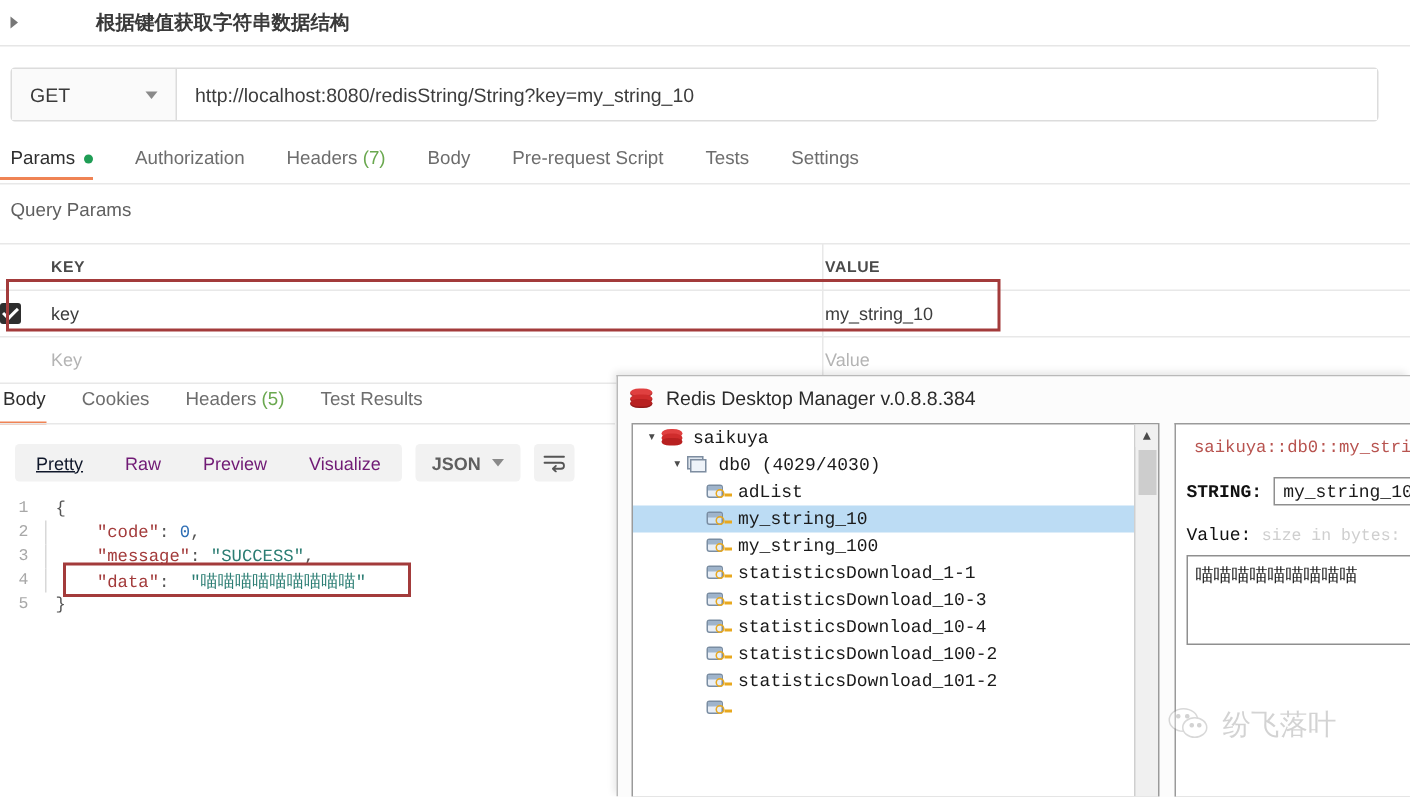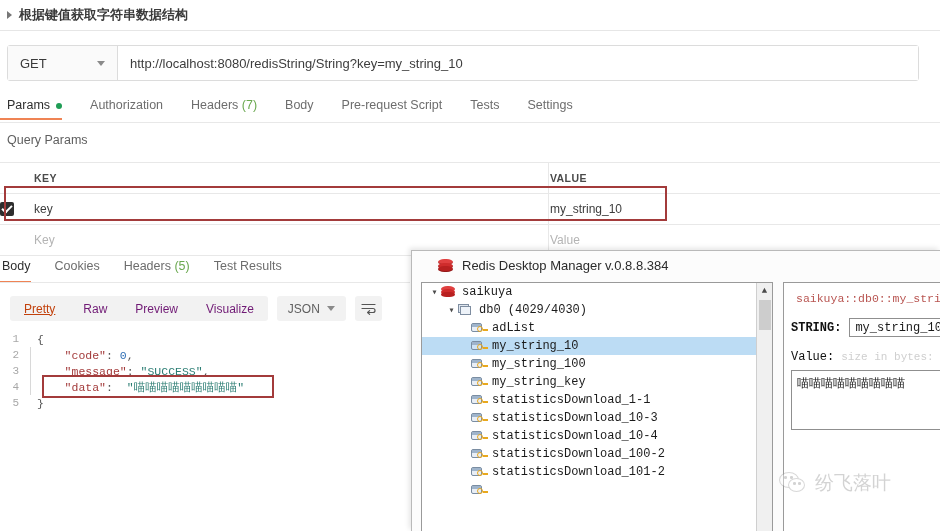--- a/index.html
+++ b/index.html
@@ -9,21 +9,21 @@
     overflow: hidden;
     background: #ffffff;
     font-family: "Liberation Sans", sans-serif;
   }
   #root { position: relative; width: 940px; height: 531px; background: #fff; }
 
   
   .pm-title {
     position: absolute; left: 0; top: 0; width: 940px; height: 30px;
     display: flex; align-items: center; padding-left: 7px;
-    font-size: 13px; font-weight: bold; color: #3a3a3a;
+    font-size: 13px; font-weight: bold; color: #3a3a3a; gap: 45px;
   }
   .pm-title .tri {
     display: inline-block; width: 0; height: 0;
     border-left: 5px solid #777; border-top: 4px solid transparent;
     border-bottom: 4px solid transparent; margin-right: 7px;
   }
   .pm-title-sep {
     position: absolute; left: 0; top: 30px; width: 940px; height: 1px; background: #e6e6e6;
   }
 
@@ -121,24 +121,24 @@
   .resp-tab .cnt { color: #6aa84f; }
   .resp-underline {
     position: absolute; left: 0; top: 282px; width: 410px; height: 1px; background: #e8e8e8;
   }
 
   .fmt-bar { position: absolute; left: 10px; top: 296px; display: flex; align-items: center; }
   .fmt-group {
     display: flex; background: #f2f2f2; border-radius: 3px; height: 25px; align-items: center;
   }
   .fmt-item { font-size: 12px; color: #701a75; padding: 0 14px; }
-  .fmt-item.active { color: #c2410c; text-decoration: underline; }
+  .fmt-item.active { color: #0f172a; text-decoration: underline; }
   .fmt-type {
     display: flex; align-items: center; gap: 7px; background: #f2f2f2; border-radius: 3px;
-    height: 25px; padding: 0 11px; margin-left: 9px; font-size: 12px; color: #5f5f5f;
+    height: 25px; padding: 0 11px; margin-left: 9px; font-size: 12px; color: #5f5f5f; font-weight: bold;
   }
   .fmt-wrap {
     width: 27px; height: 25px; background: #f2f2f2; border-radius: 3px; margin-left: 9px;
     display: flex; align-items: center; justify-content: center;
   }
 
   .code-area {
     position: absolute; left: 0; top: 331px; width: 410px; height: 80px;
     font-family: "Liberation Mono", monospace; font-size: 11.5px;
   }
@@ -156,21 +156,21 @@
   #data-highlight { left: 42px; top: 375px; width: 232px; height: 23px; }
 
   
   .rdm {
     position: absolute; left: 411px; top: 250px; width: 529px; height: 281px;
     background: #fcfcfc; border-left: 1px solid #b9b9b9; border-top: 1px solid #b9b9b9;
     box-shadow: -2px -2px 5px rgba(0,0,0,.10);
     font-family: "Liberation Sans", sans-serif;
   }
   .rdm-title {
-    height: 29px; display: flex; align-items: center; padding-left: 26px; gap: 9px;
+    height: 29px; display: flex; align-items: center; padding-left: 8px; gap: 9px;
     font-size: 13px; color: #2b2b2b; background: #fcfcfc;
   }
   .redis-logo {
     width: 15px; height: 13px; position: relative; flex: none;
   }
   .redis-logo i {
     position: absolute; left: 0; width: 15px; height: 6px; border-radius: 50%/60%;
     background: #cf2c2c; box-shadow: inset 0 -1px 0 rgba(0,0,0,.2);
   }
   .redis-logo i:nth-child(1) { top: 0px; background: #e04040; }
@@ -495,30 +495,20 @@
             <span class="indent" style="width:43px"></span>
             <span class="ticon">
                 <span class="ico-key">
                   <span class="cyl"></span>
                   <span class="kk"></span>
                 </span>
               </span>
             <span class="tlabel">my_string_100</span>
           </div>
 
-          <div class="tnode">
-            <span class="indent" style="width:43px"></span>
-            <span class="ticon">
-                <span class="ico-key">
-                  <span class="cyl"></span>
-                  <span class="kk"></span>
-                </span>
-              </span>
-            <span class="tlabel">my_string_key</span>
-          </div>
 
 
           <div class="tnode">
             <span class="indent" style="width:43px"></span>
             <span class="ticon">
                 <span class="ico-key">
                   <span class="cyl"></span>
                   <span class="kk"></span>
                 </span>
               </span>

